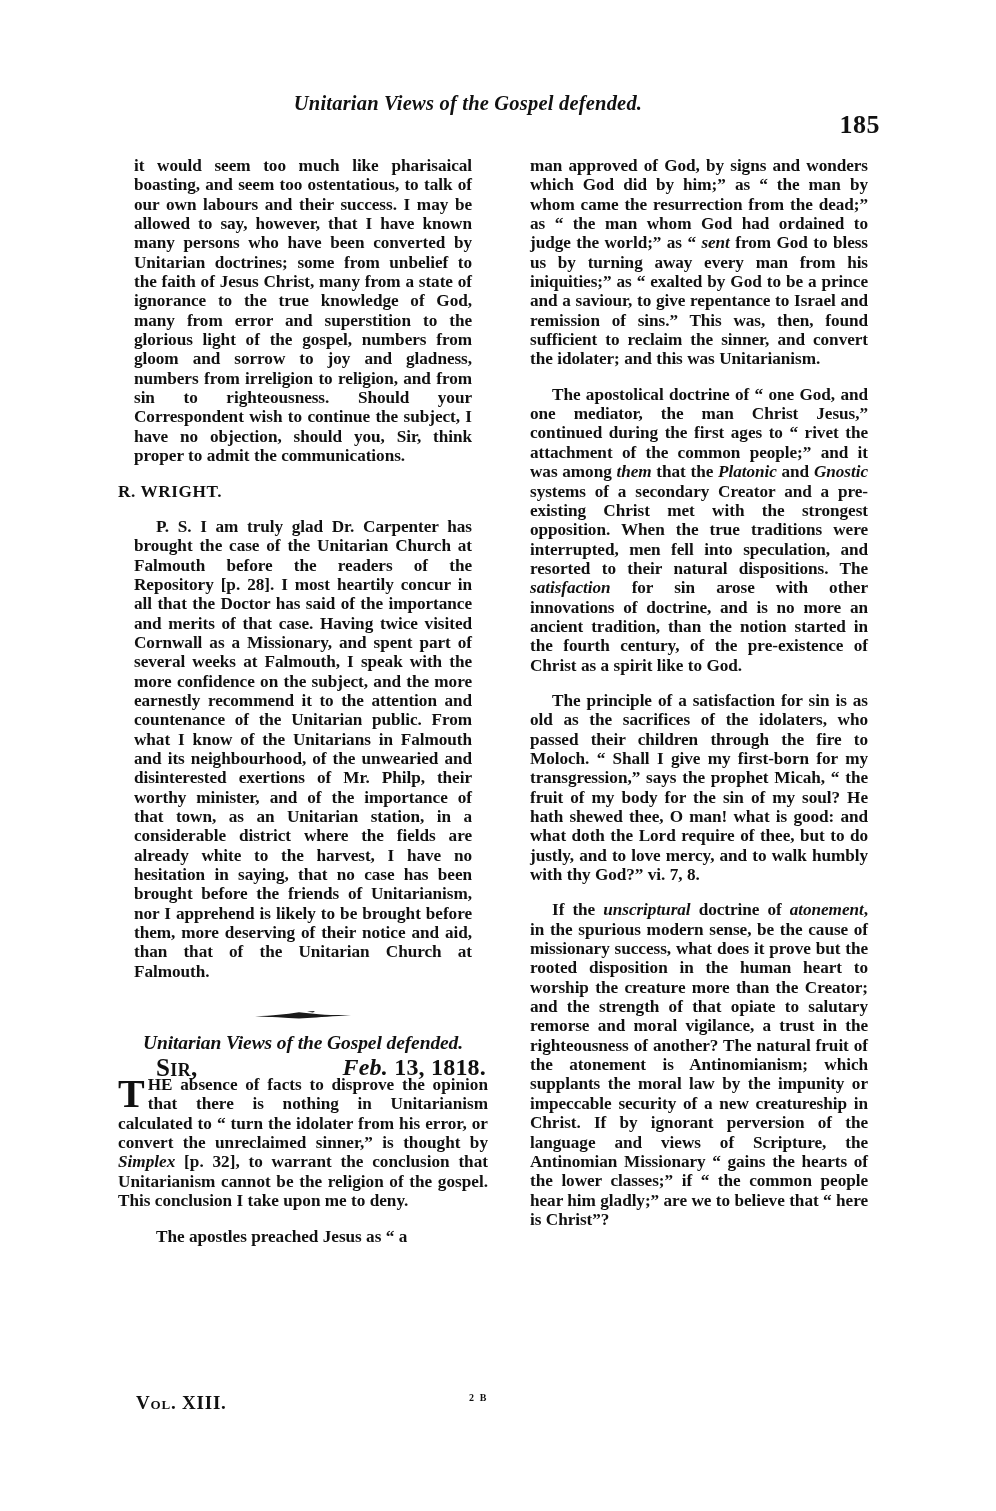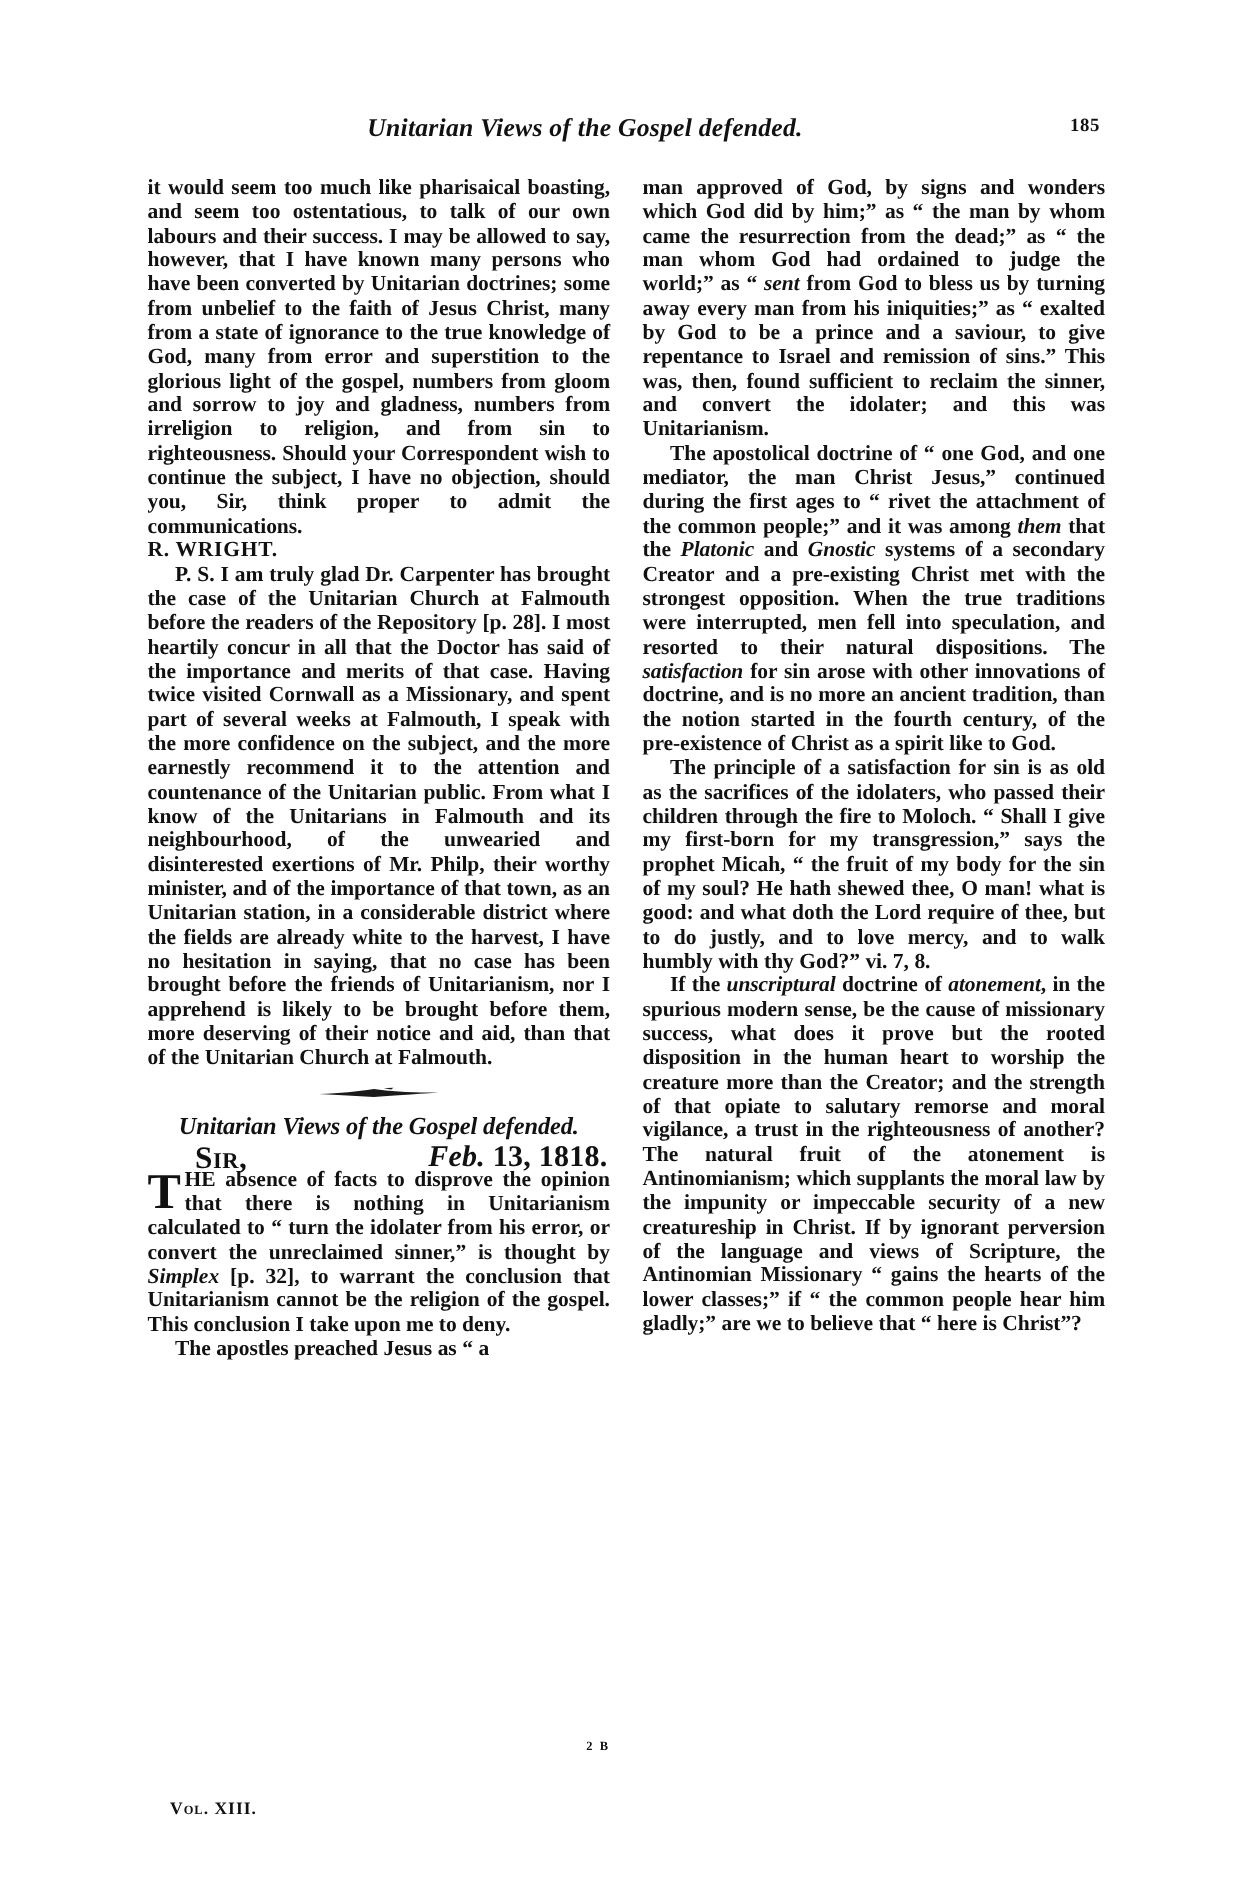--- a/index.html
+++ b/index.html
@@ -38,42 +38,42 @@
     width: 700px;
     text-align: center;
     font-style: italic;
     font-weight: bold;
     font-size: 20.5px;
     letter-spacing: 0.2px;
   }
   .rh-page {
     position: absolute;
     right: 0;
-    top: 1px;
-    font-weight: bold;
-    font-size: 15px;
+    top: 18px;
+    font-weight: bold;
+    font-size: 26px;
     letter-spacing: 0.5px;
   }
 
   
   .columns {
     position: absolute;
     left: 118px;
     top: 140px;
     width: 765px;
     display: flex;
     gap: 26px;
   }
   .col {
     width: 370px;
     flex: 0 0 370px;
   }
 
   p.body {
-    margin: 0;
+    margin: 16px;
     font-size: 17.2px;
     line-height: 19.35px;
     text-align: justify;
     text-align-last: left;
     letter-spacing: -0.05px;
     word-spacing: 0.2px;
     font-weight: 600;
   }
   p.body.indent {
     text-indent: 22px;
@@ -169,24 +169,23 @@
     left: 118px;
     top: 1392px;
     width: 370px;
     height: 22px;
   }
   .vol {
     position: absolute;
     left: 18px;
     top: 0;
     font-weight: bold;
-    font-size: 14px;
+    font-size: 19px;
     font-variant: small-caps;
     letter-spacing: 0.8px;
-    margin-top: 48px;
   }
   .sigmark {
     position: absolute;
     right: 0;
     top: 0;
     font-weight: bold;
     font-size: 10px;
     letter-spacing: 1.6px;
   }
 

